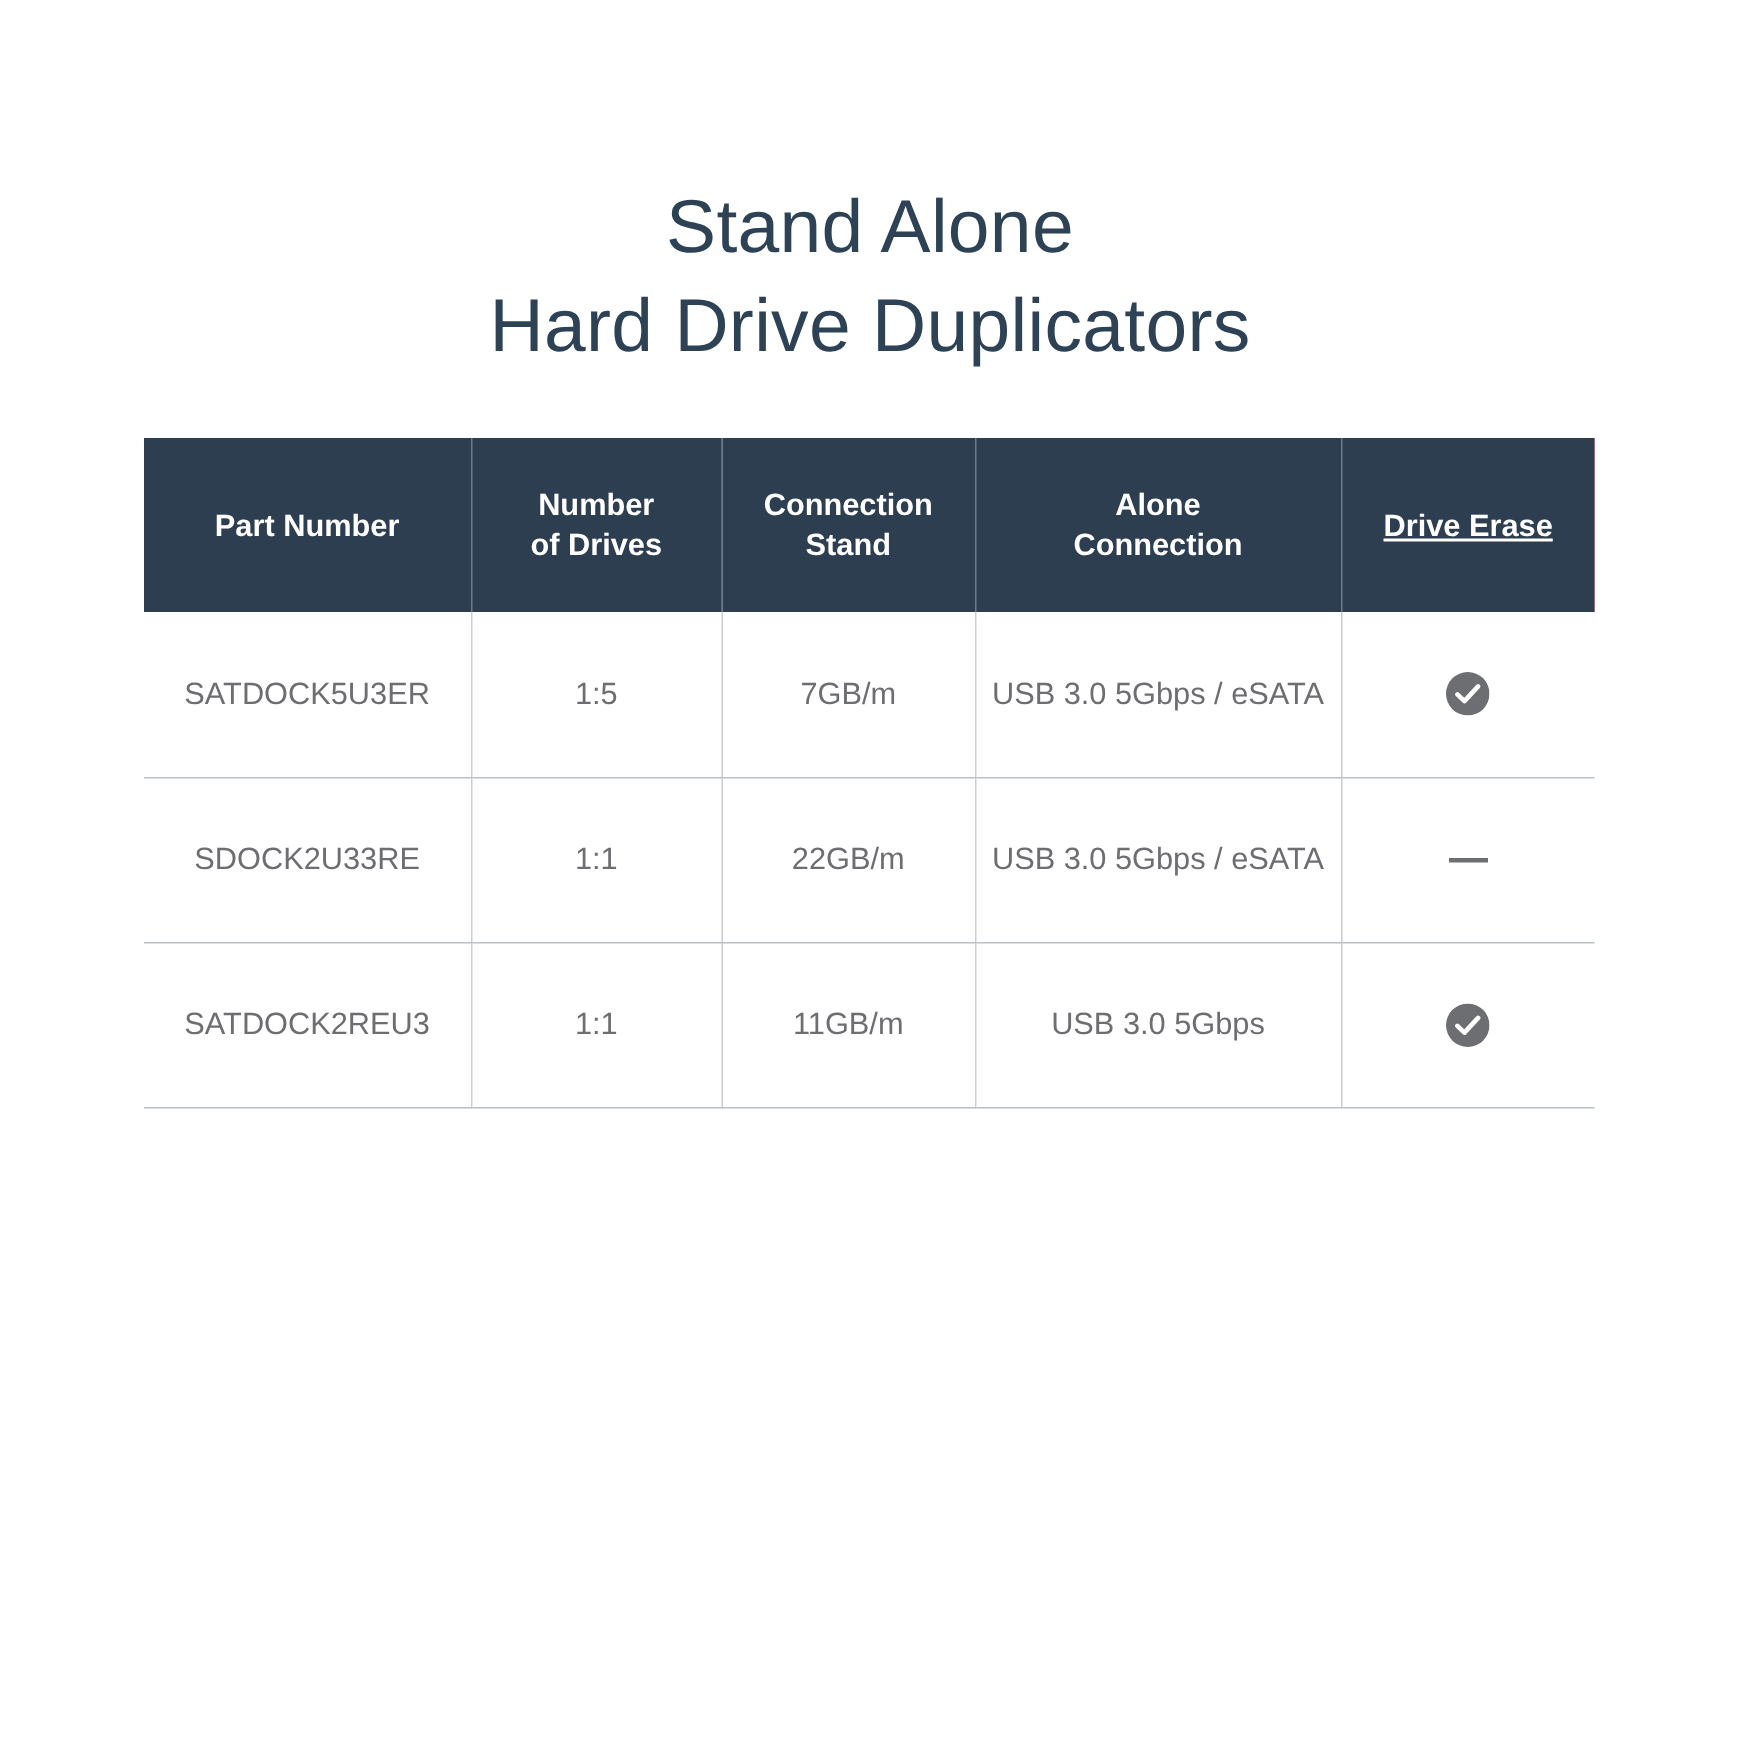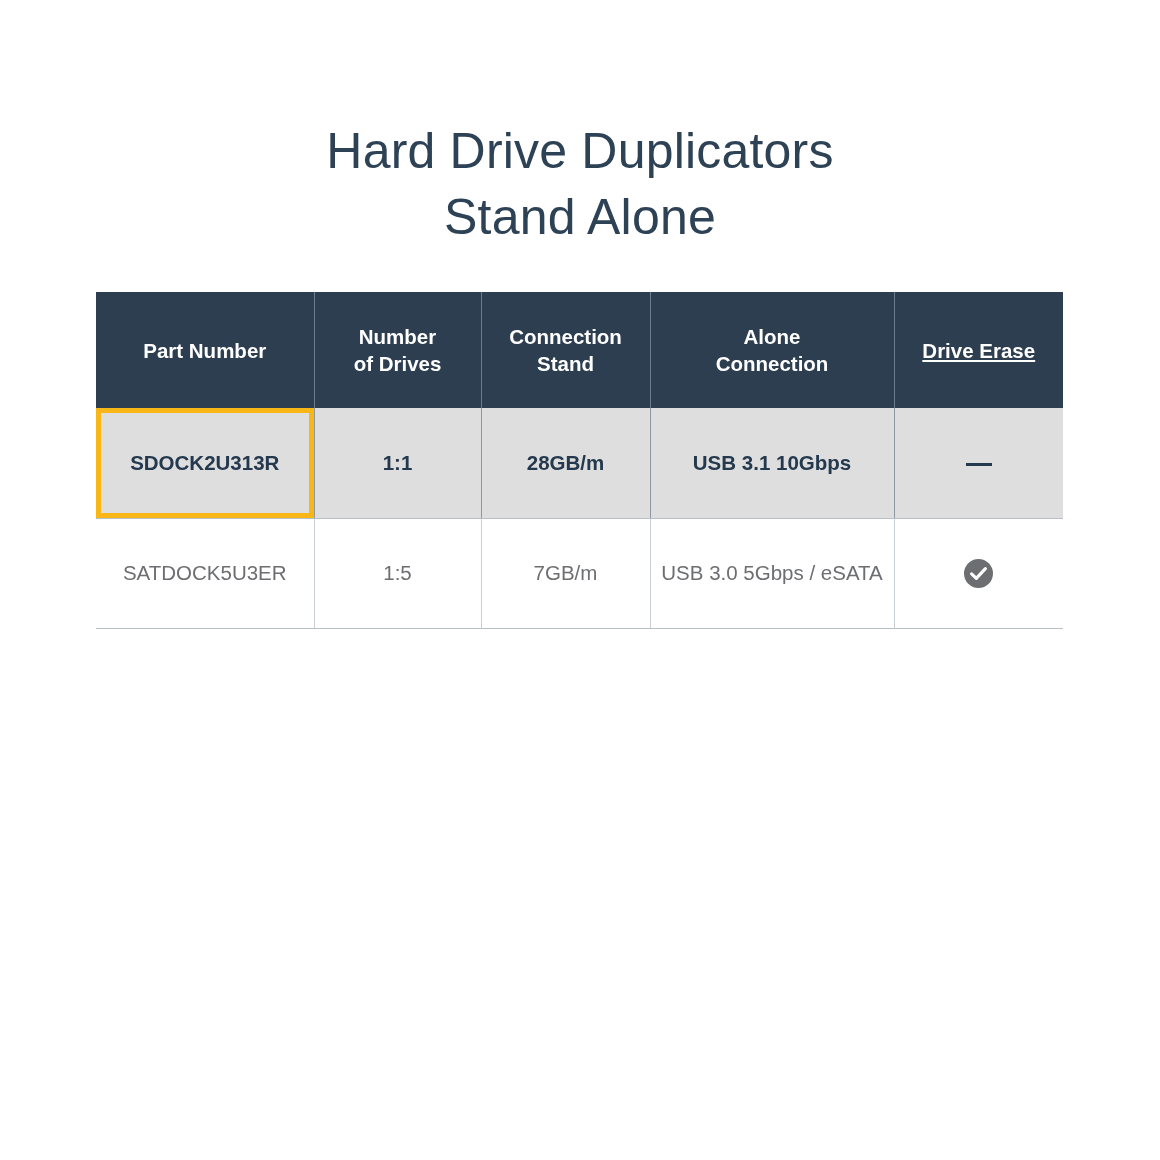--- a/index.html
+++ b/index.html
@@ -142,22 +142,22 @@
     vertical-align: middle;
   }
   .check-icon svg { display: block; }
 </style>
 </head>
 <body>
 
 <div class="page">
 
   <div class="title-block">
+    <span class="title-line">Stand Alone</span>
     <span class="title-line">Hard Drive Duplicators</span>
-    <span class="title-line">Stand Alone</span>
   </div>
 
   <div class="table-wrap">
     <table class="spec">
       <colgroup>
         <col class="c0">
           <col class="c1">
           <col class="c2">
           <col class="c3">
           <col class="c4">
@@ -179,49 +179,59 @@
             <span>Alone</span><br>
             <span>Connection</span>
           </th>
           <th>
             <span>Drive Erase</span>
           </th>
         </tr>
       </thead>
       <tbody>
 
-        <tr class="row-highlight">
-          <td class="hl-cell">
-            <div class="hl-frame">
-              <span class="hl-text">SDOCK2U313R</span>
-            </div>
-          </td>
-          <td>1:1</td>
-          <td>28GB/m</td>
-          <td>USB 3.1 10Gbps</td>
-          <td>
-            <span class="dash dark"></span>
-          </td>
-        </tr>
 
         <tr>
           <td>SATDOCK5U3ER</td>
           <td>1:5</td>
           <td>7GB/m</td>
           <td>USB 3.0 5Gbps / eSATA</td>
           <td>
             <span class="check-icon">
               <svg width="29" height="29" viewBox="0 0 29 29" xmlns="http://www.w3.org/2000/svg">
                 <circle cx="14.5" cy="14.5" r="14.5" fill="#6d6e71"></circle>
                 <path d="M7.6 14.9 L12.3 19.4 L21.4 9.6" fill="none" stroke="#ffffff" stroke-width="3.1" stroke-linecap="round" stroke-linejoin="round"></path>
               </svg>
             </span>
           </td>
         </tr>
 
-
+        <tr>
+          <td>SDOCK2U33RE</td>
+          <td>1:1</td>
+          <td>22GB/m</td>
+          <td>USB 3.0 5Gbps / eSATA</td>
+          <td>
+            <span class="dash"></span>
+          </td>
+        </tr>
+
+        <tr>
+          <td>SATDOCK2REU3</td>
+          <td>1:1</td>
+          <td>11GB/m</td>
+          <td>USB 3.0 5Gbps</td>
+          <td>
+            <span class="check-icon">
+              <svg width="29" height="29" viewBox="0 0 29 29" xmlns="http://www.w3.org/2000/svg">
+                <circle cx="14.5" cy="14.5" r="14.5" fill="#6d6e71"></circle>
+                <path d="M7.6 14.9 L12.3 19.4 L21.4 9.6" fill="none" stroke="#ffffff" stroke-width="3.1" stroke-linecap="round" stroke-linejoin="round"></path>
+              </svg>
+            </span>
+          </td>
+        </tr>
 
 
       </tbody>
     </table>
   </div>
 
 </div>
 
 </body></html>

